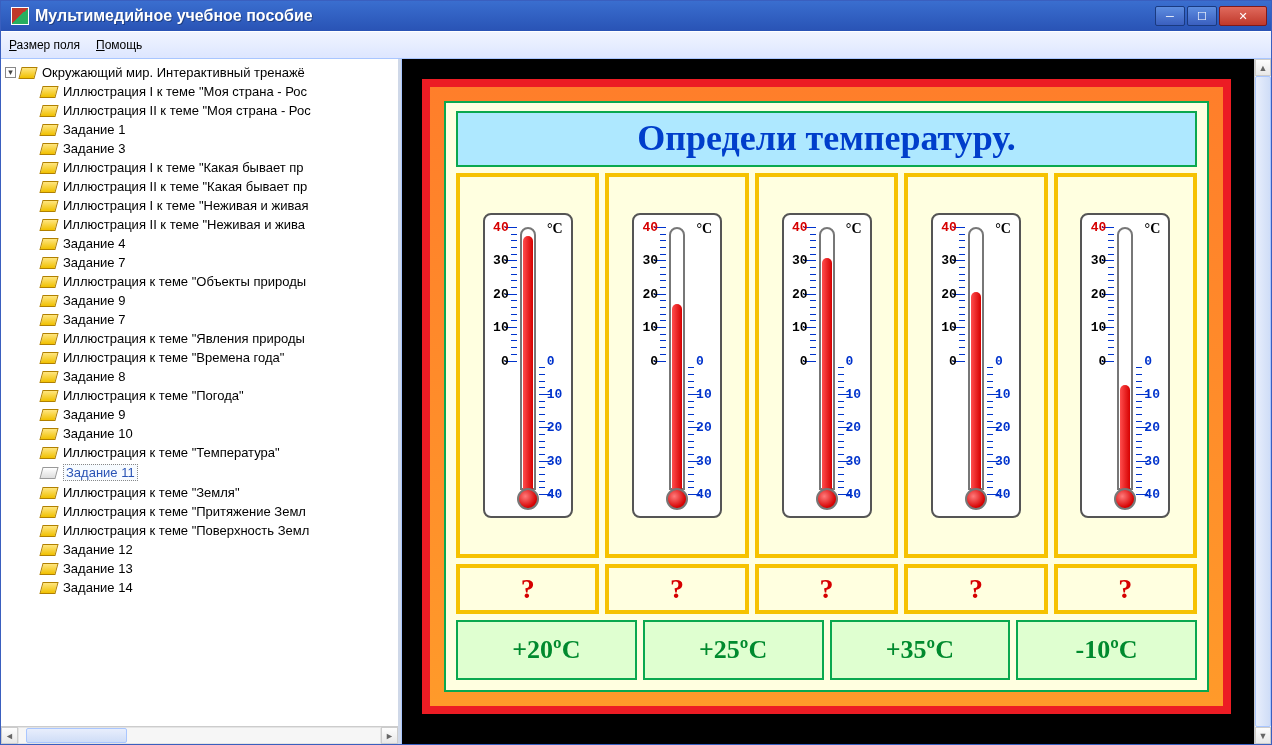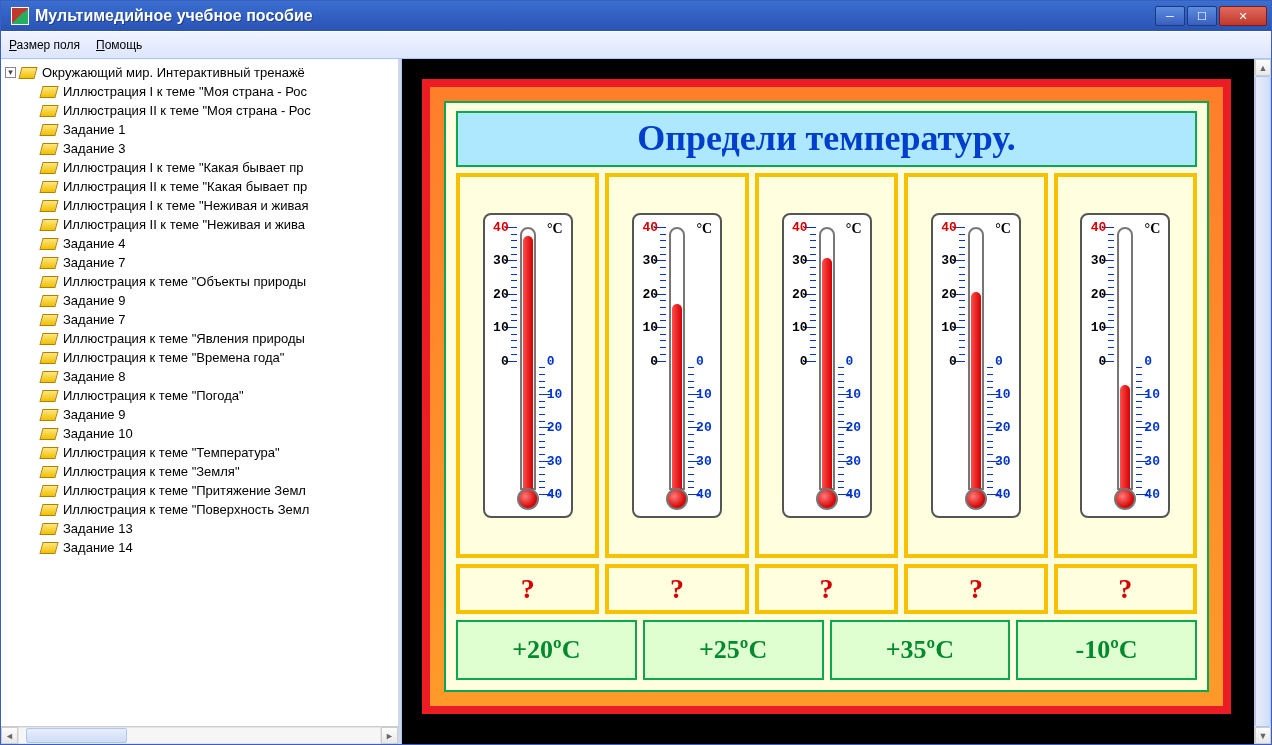--- a/index.html
+++ b/index.html
@@ -385,31 +385,39 @@
             <span class="lbl">Задание 9</span>
           </div>
           <div class="tree-item">
             <span class="node-icon"></span>
             <span class="lbl">Задание 10</span>
           </div>
           <div class="tree-item">
             <span class="node-icon"></span>
             <span class="lbl">Иллюстрация к теме "Температура"</span>
           </div>
+          <div class="tree-item selected">
+            <span class="node-icon open"></span>
+            <span class="lbl">Задание 11</span>
+          </div>
           <div class="tree-item">
             <span class="node-icon"></span>
             <span class="lbl">Иллюстрация к теме "Земля"</span>
           </div>
           <div class="tree-item">
             <span class="node-icon"></span>
             <span class="lbl">Иллюстрация к теме "Притяжение Земл</span>
           </div>
           <div class="tree-item">
             <span class="node-icon"></span>
             <span class="lbl">Иллюстрация к теме "Поверхность Земл</span>
+          </div>
+          <div class="tree-item">
+            <span class="node-icon"></span>
+            <span class="lbl">Задание 12</span>
           </div>
           <div class="tree-item">
             <span class="node-icon"></span>
             <span class="lbl">Задание 13</span>
           </div>
           <div class="tree-item">
             <span class="node-icon"></span>
             <span class="lbl">Задание 14</span>
           </div>
         </div>

